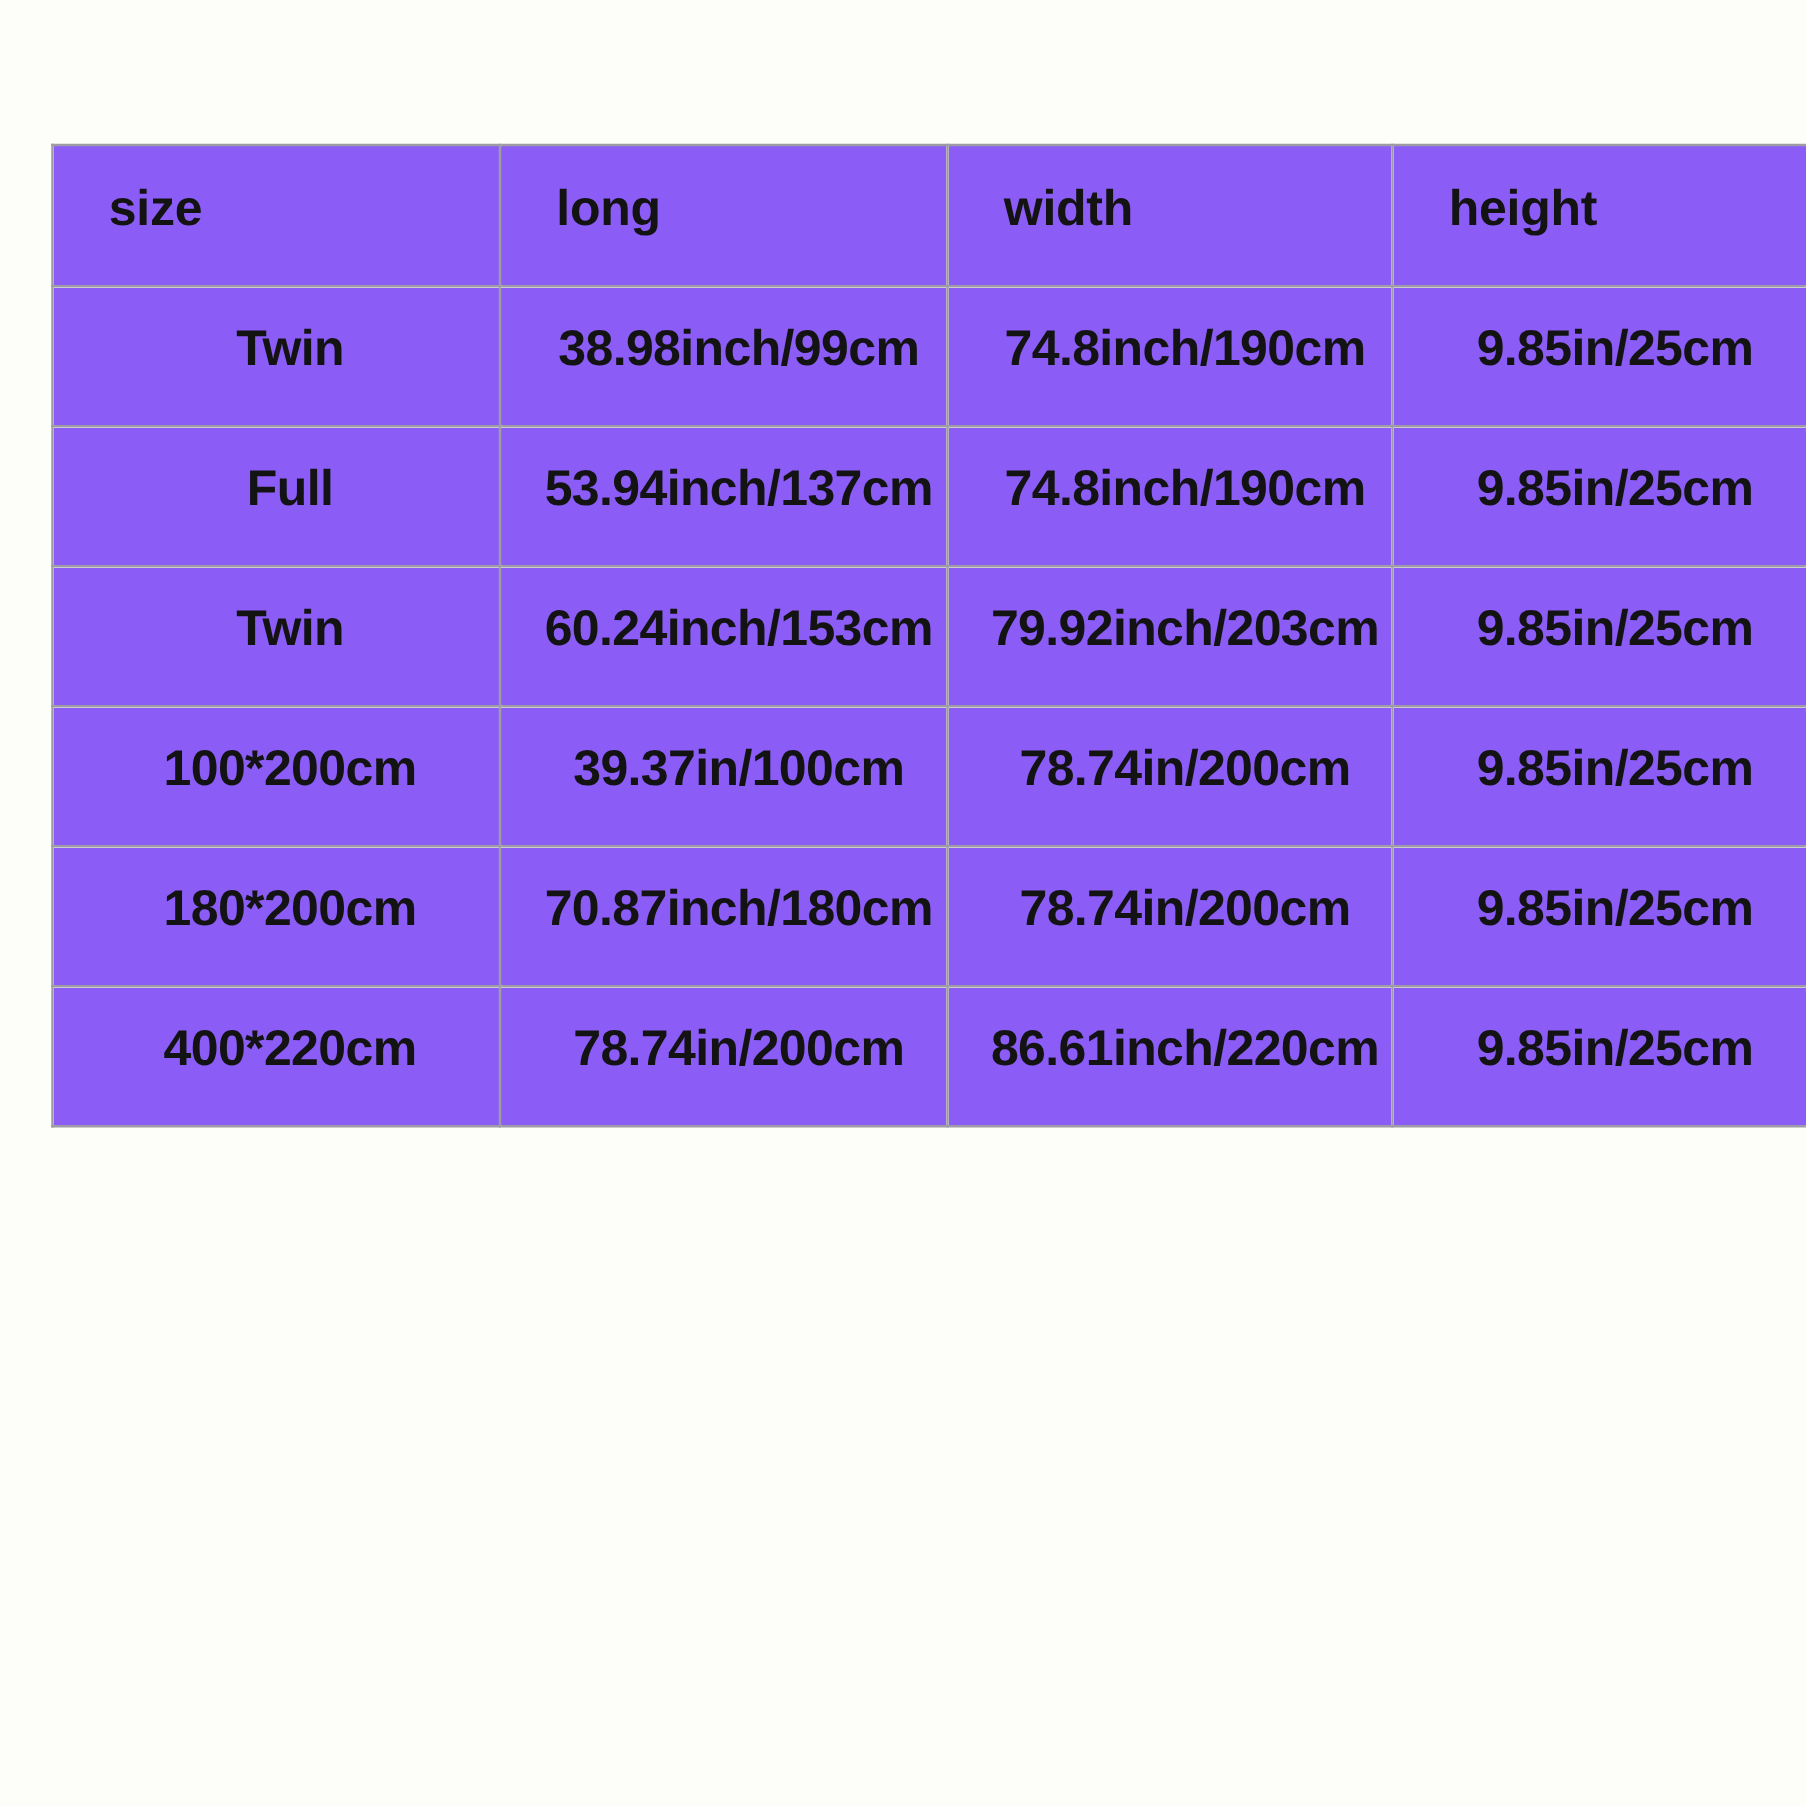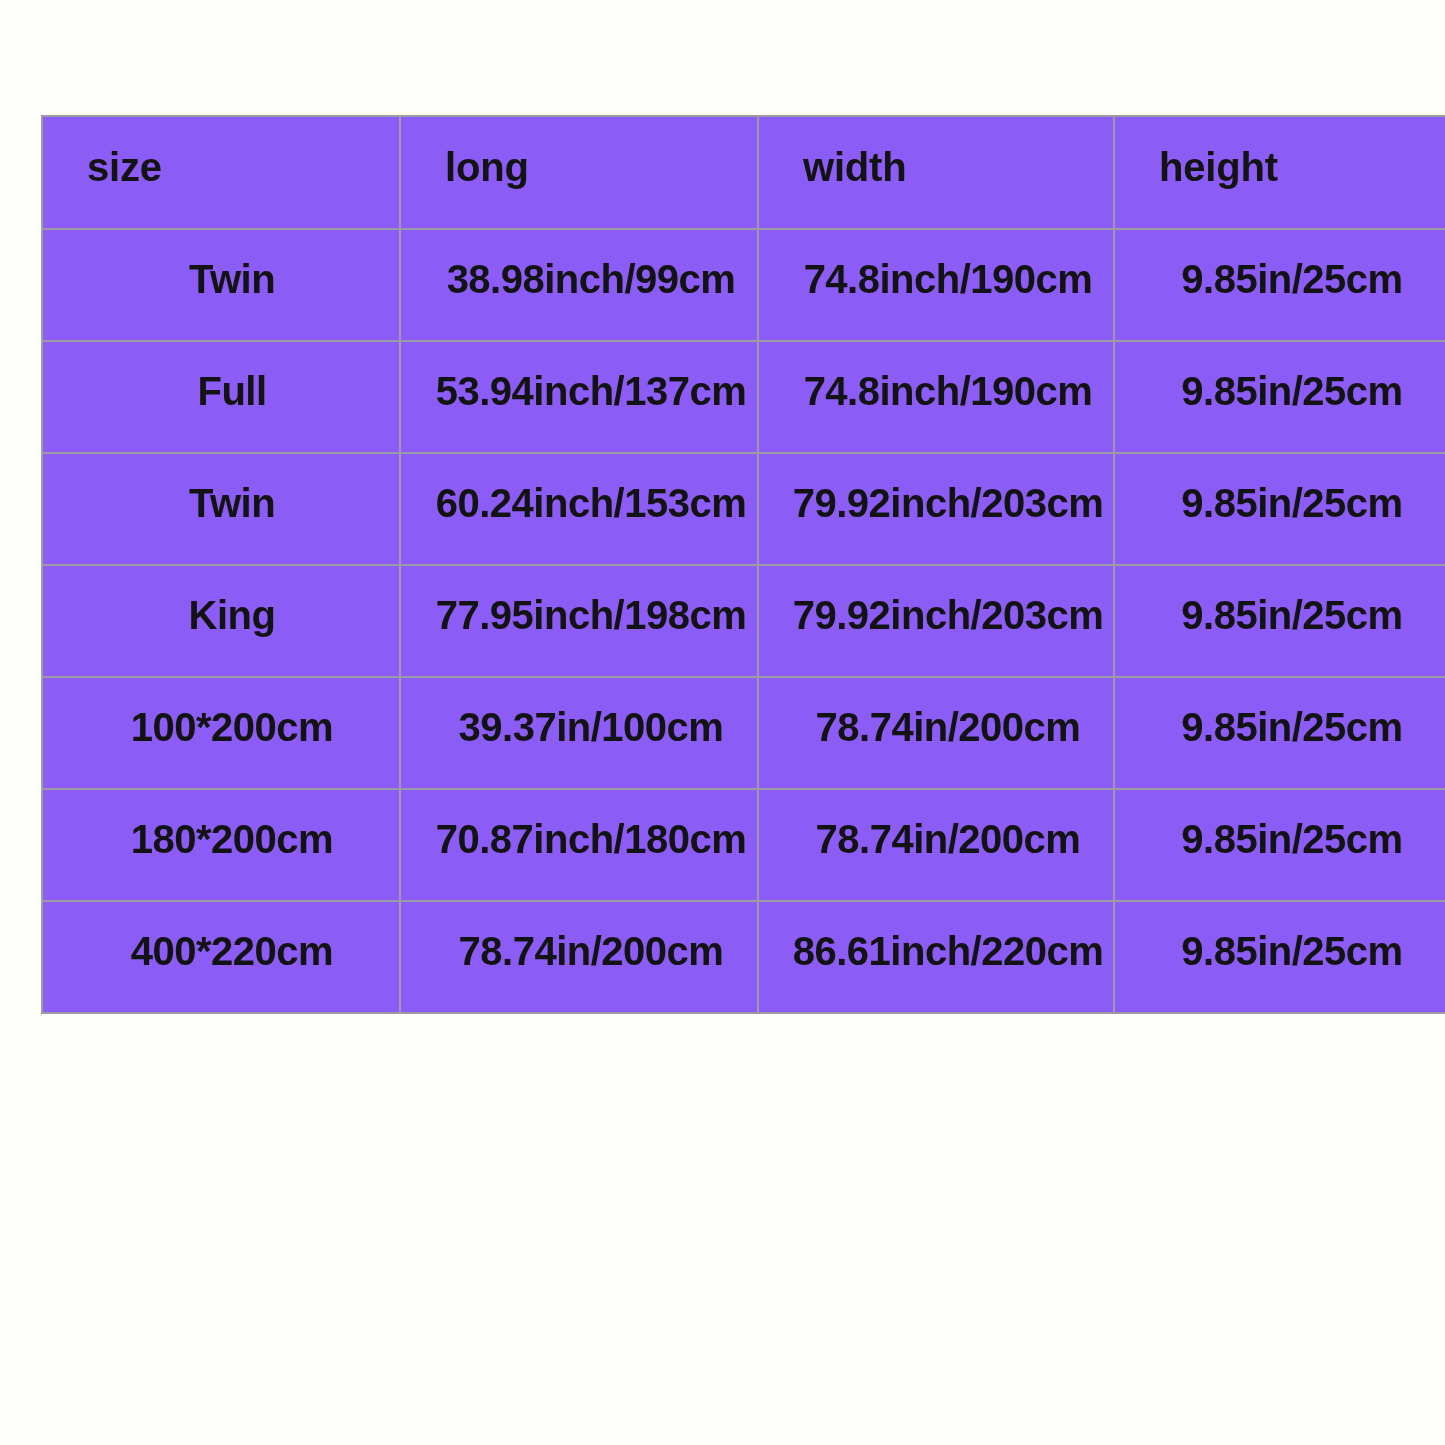--- a/index.html
+++ b/index.html
@@ -110,26 +110,20 @@
           <td class="cell-width">74.8inch/190cm</td>
           <td class="cell-height">9.85in/25cm</td>
         </tr>
         <tr>
           <td class="cell-size">Twin</td>
           <td class="cell-long">60.24inch/153cm</td>
           <td class="cell-width">79.92inch/203cm</td>
           <td class="cell-height">9.85in/25cm</td>
         </tr>
         <tr>
-          <td class="cell-size">King</td>
-          <td class="cell-long">77.95inch/198cm</td>
-          <td class="cell-width">79.92inch/203cm</td>
-          <td class="cell-height">9.85in/25cm</td>
-        </tr>
-        <tr>
           <td class="cell-size">100*200cm</td>
           <td class="cell-long">39.37in/100cm</td>
           <td class="cell-width">78.74in/200cm</td>
           <td class="cell-height">9.85in/25cm</td>
         </tr>
         <tr>
           <td class="cell-size">180*200cm</td>
           <td class="cell-long">70.87inch/180cm</td>
           <td class="cell-width">78.74in/200cm</td>
           <td class="cell-height">9.85in/25cm</td>

